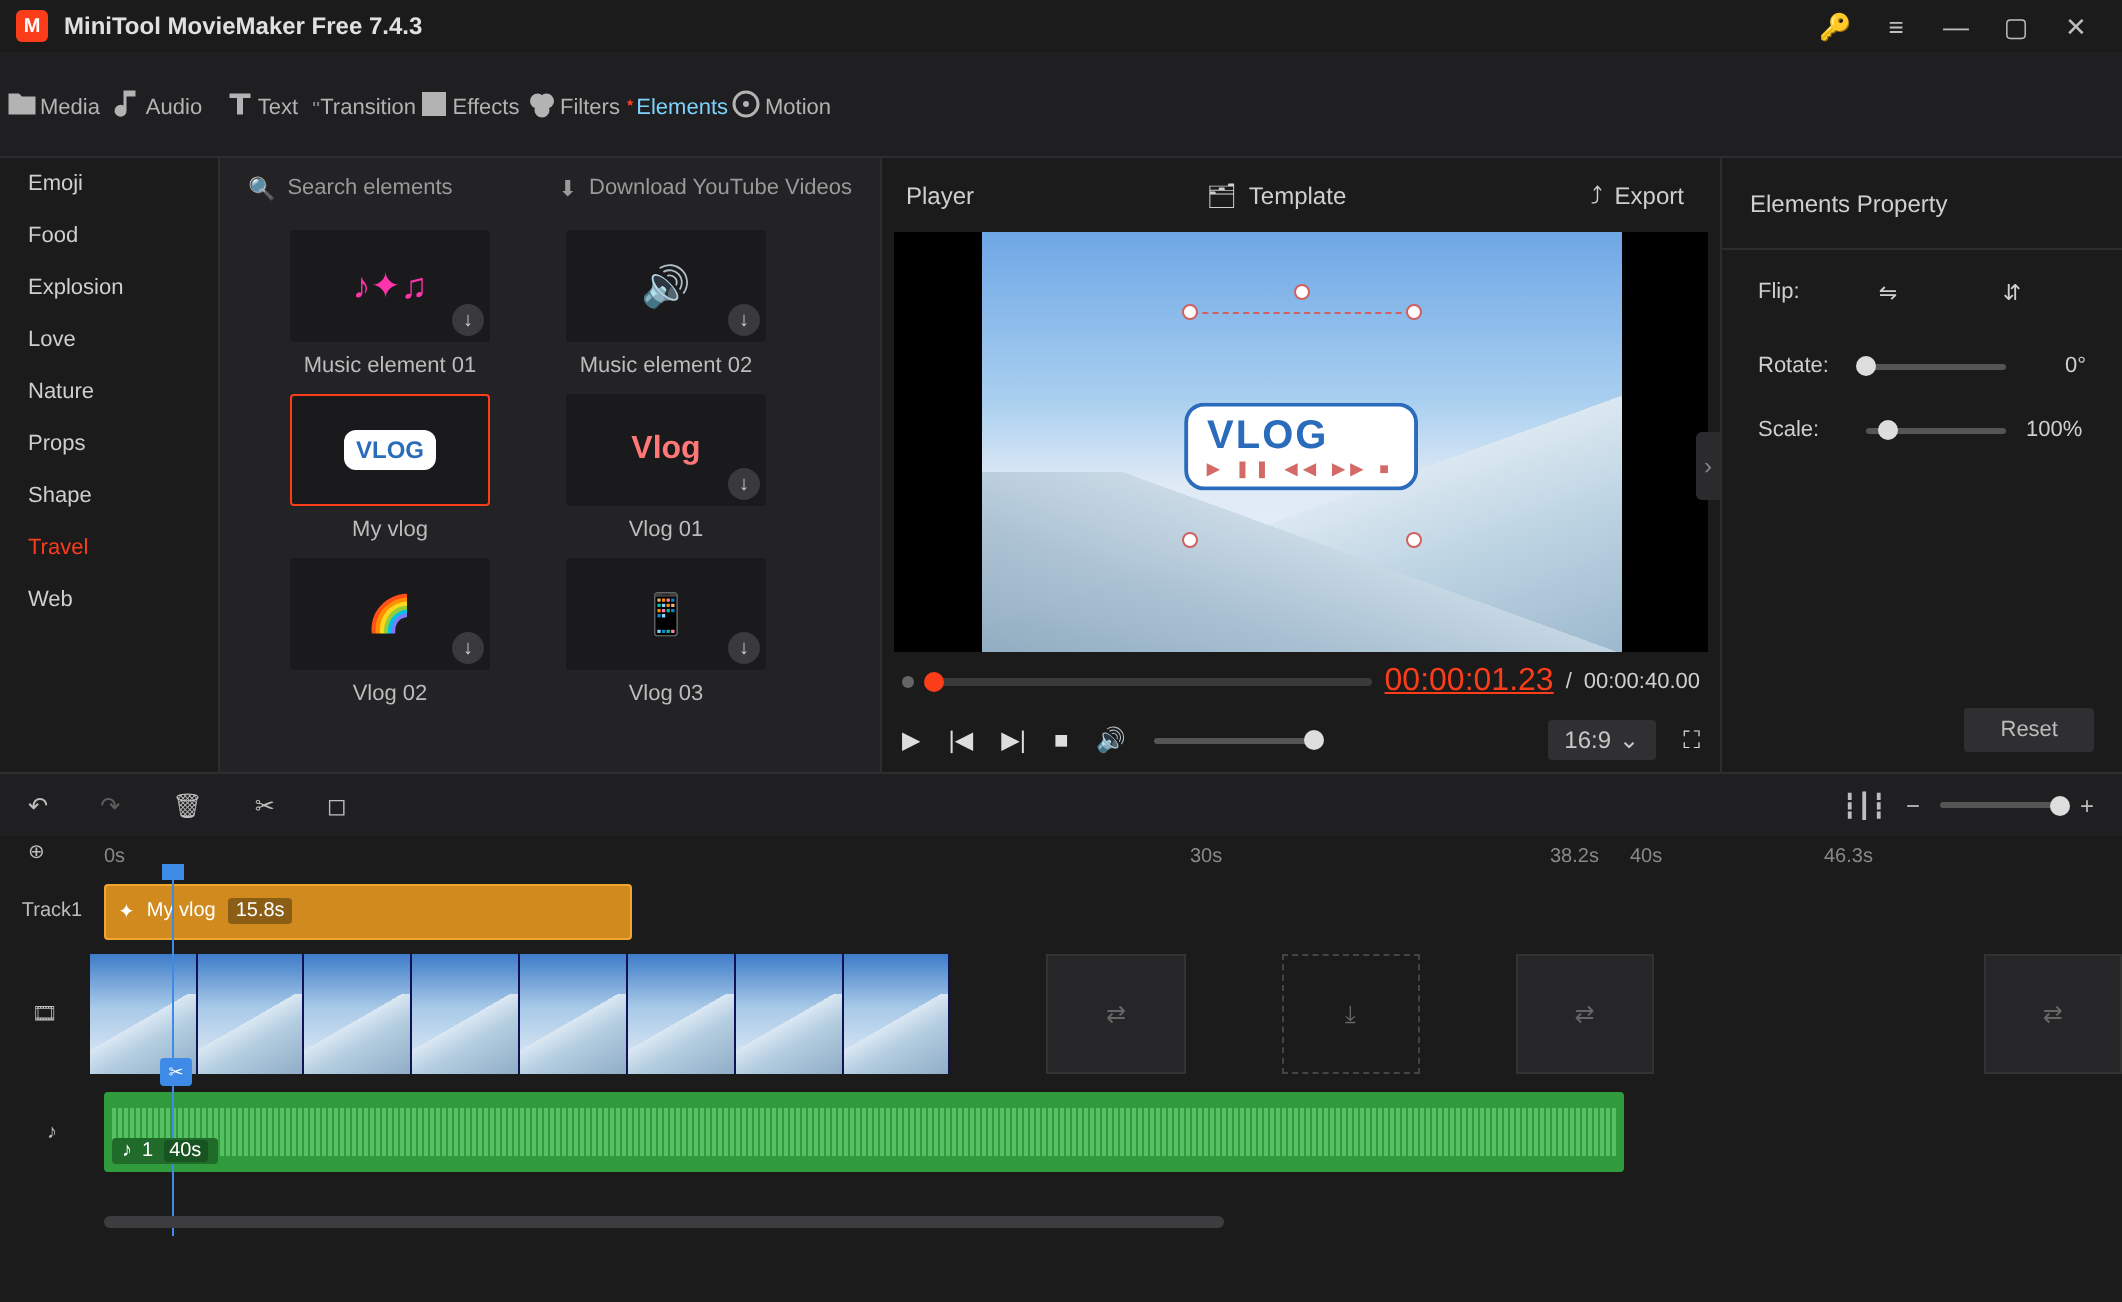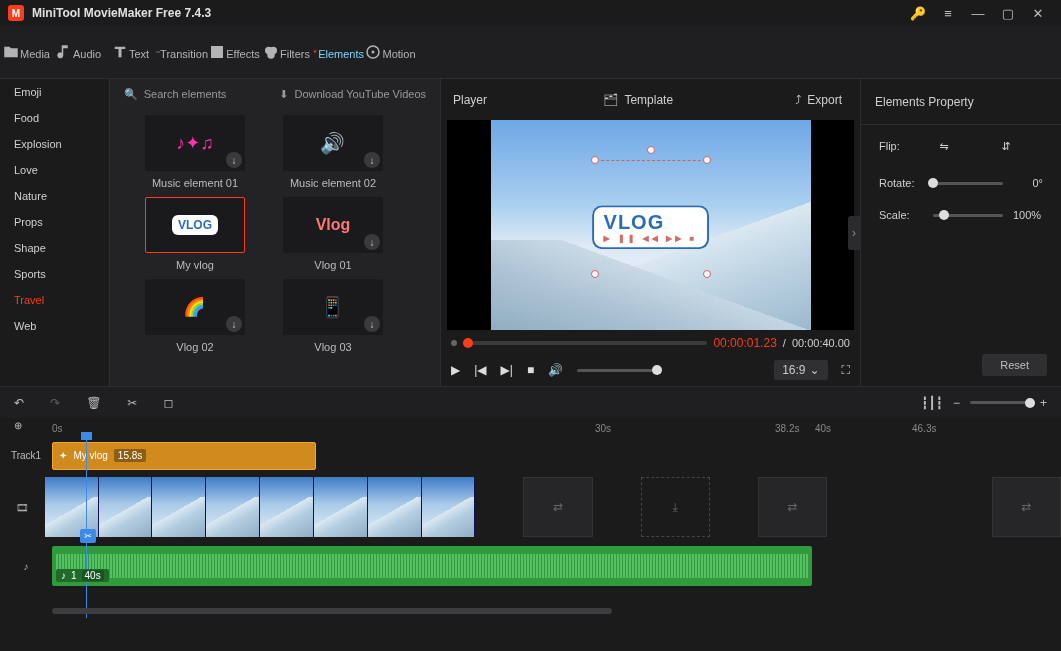--- a/index.html
+++ b/index.html
@@ -41,21 +41,21 @@
   .mtn2{position:absolute;bottom:0;left:0;right:0;height:90px;background:
      linear-gradient(200deg, transparent 44%, #c7d8e4 44%, #a6bed0 70%, #8aa7bc 100%);opacity:.9;}
   .vlog-badge{position:absolute;left:50%;top:50%;transform:translate(-50%,-45%);background:#fff;border-radius:10px;padding:6px 12px;color:#2a6cbb;font-weight:900;font-size:20px;letter-spacing:1px;box-shadow:0 0 0 2px #2a6cbb inset;}
   .vlog-badge small{display:block;font-size:8px;color:#d36a67;letter-spacing:3px;text-align:center;}
   .sel-handle{position:absolute;width:8px;height:8px;border-radius:50%;background:#fff;border:1px solid #d16060;}
   .sel-line{position:absolute;border-top:1px dashed #d16060;}
   .player-controls{height:60px;padding:6px 10px;}
   .seek{display:flex;align-items:center;gap:6px;}
   .seek-track{flex:1;height:4px;background:#3a3a3a;border-radius:2px;position:relative;}
   .seek-thumb{position:absolute;left:2%;top:50%;transform:translate(-50%,-50%);width:10px;height:10px;background:#fb3d1a;border-radius:50%;}
-  .time-cur{color:#fb3d1a;font-size:12px;}
+  .time-cur{color:#fb3d1a;font-size:16px;text-decoration:underline;}
   .time-dur{color:#cfcfcf;font-size:11px;}
   .btnrow{display:flex;align-items:center;gap:14px;margin-top:10px;}
   .btnrow .pc{color:#ddd;cursor:pointer;}
   .vol-track{width:80px;height:3px;background:#555;border-radius:2px;position:relative;}
   .vol-thumb{position:absolute;right:0;top:50%;transform:translate(50%,-50%);width:10px;height:10px;background:#ddd;border-radius:50%;}
   .aspect{margin-left:auto;display:flex;align-items:center;gap:4px;background:#303033;padding:3px 8px;border-radius:2px;}
   .props-panel{width:200px;background:#1b1b1c;display:flex;flex-direction:column;padding:0 0 10px 0;}
   .props-panel .props-header{height:46px;display:flex;align-items:center;padding:0 14px;color:#cfcfcf;font-size:12px;border-bottom:1px solid #2d2d2f;}
   .prop-row{display:flex;align-items:center;padding:10px 18px;font-size:11px;color:#cfcfcf;gap:10px;}
   .slider{flex:1;height:3px;background:#555;border-radius:2px;position:relative;}
@@ -163,21 +163,20 @@
 <div class="content">
 
   <div class="categories">
     <div class="cat-item">Emoji</div>
     <div class="cat-item">Food</div>
     <div class="cat-item">Explosion</div>
     <div class="cat-item">Love</div>
     <div class="cat-item">Nature</div>
     <div class="cat-item">Props</div>
     <div class="cat-item">Shape</div>
-    <div class="cat-item">Sports</div>
     <div class="cat-item active">Travel</div>
     <div class="cat-item">Web</div>
   </div>
 
   <div class="elements-panel">
     <div class="el-header">
       <div class="el-search">
         <span>🔍</span>
         <span>Search elements</span>
       </div>

